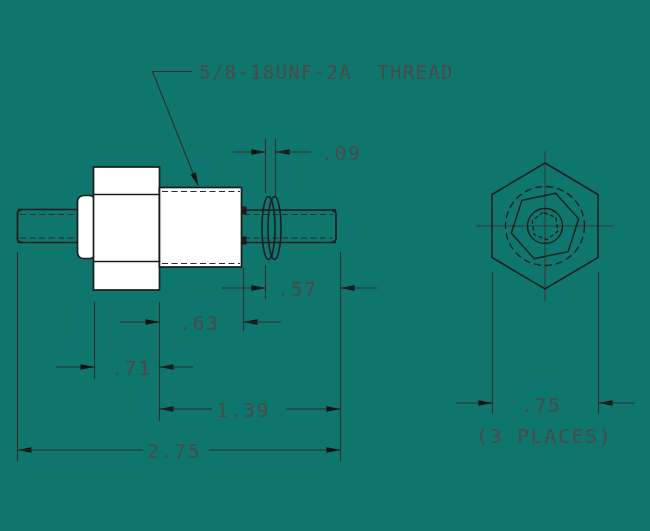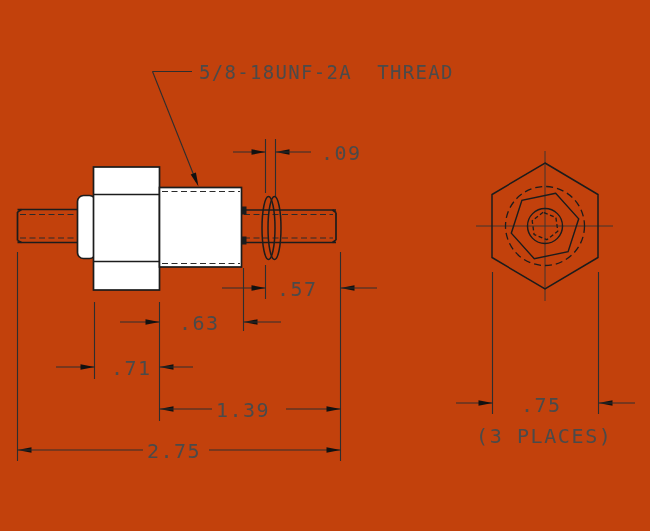--- a/index.html
+++ b/index.html
@@ -1,16 +1,16 @@
 <!DOCTYPE html>
 <html><head>
 <meta charset="utf-8">
 <style>
   html,body{margin:0;padding:0;background:#ffffff;}
-  .stage{position:relative;width:650px;height:531px;background:#c2410c;overflow:hidden;}
+  .stage{position:relative;width:650px;height:531px;background:#0f766e;overflow:hidden;}
   svg{position:absolute;left:0;top:0;}
   .edge{stroke:#1c1c1c;stroke-width:1.7;fill:none;}
   .edge-fill{stroke:#1c1c1c;stroke-width:1.7;fill:#ffffff;}
   .facet{stroke:#1c1c1c;stroke-width:1.4;fill:none;}
   .hidden-line{stroke:#2a2a2a;stroke-width:1.2;fill:none;stroke-dasharray:6 3.5;}
   .dimline{stroke:#2e2e2e;stroke-width:1.1;fill:none;}
   .extline{stroke:#2e2e2e;stroke-width:1.1;fill:none;}
   .centerline{stroke:#333333;stroke-width:0.9;fill:none;}
   .arrow{fill:#111111;stroke:none;}
   .blob{fill:#1c1c1c;stroke:none;}

